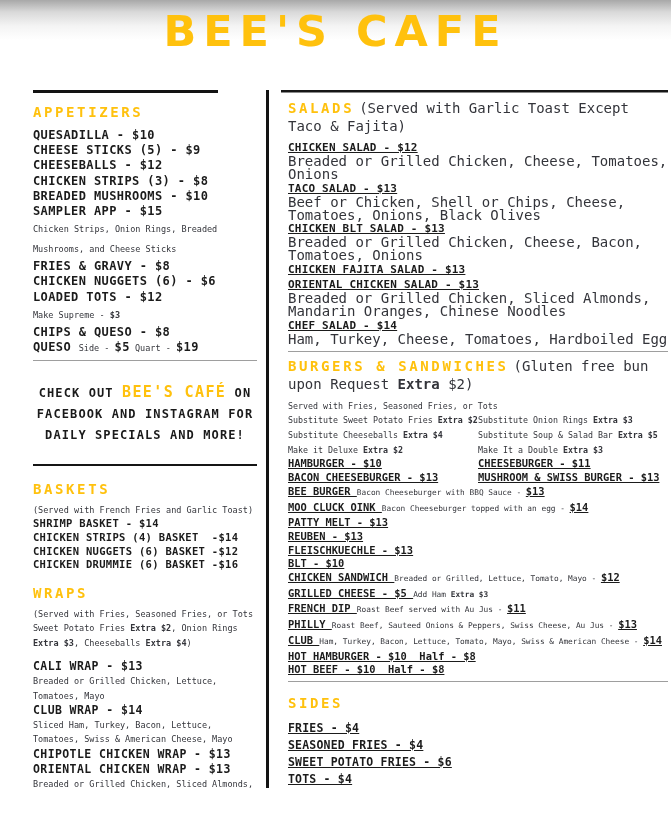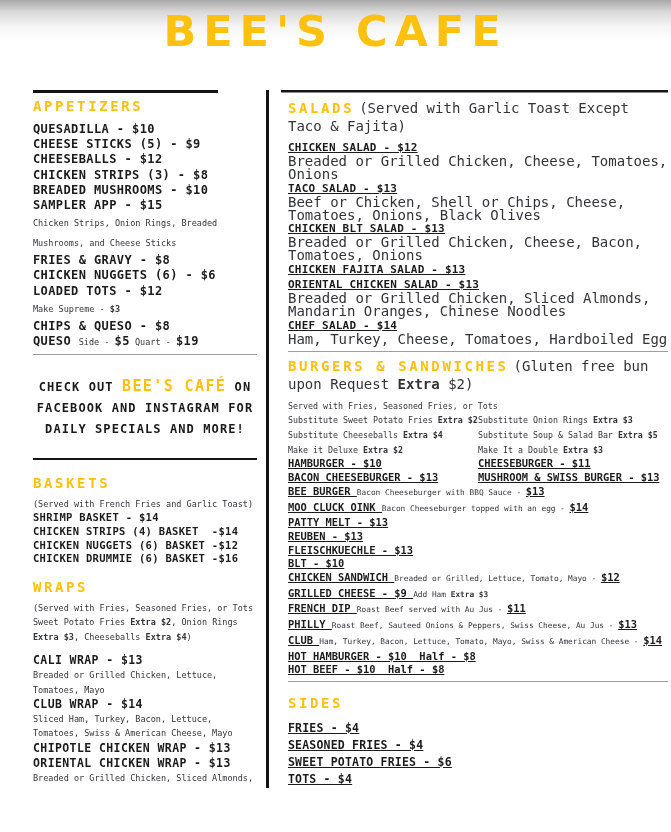--- a/index.html
+++ b/index.html
@@ -35,21 +35,21 @@
   .hr{border:0;height:0;}
   .hr.gray{border-top:1.5px solid #9E9E9E;margin:5px 0 4px;}
   .hr.black{border-top:2.5px solid #151515;margin:6px 0 5px;}
   
   .sg-n{font-weight:bold;color:var(--text);letter-spacing:.4px;font-size:12px;}
   .sg-d{color:var(--desc);font-size:8.5px;}
   .sg-db{color:var(--desc);font-weight:bold;font-size:8.5px;}
   .col-right .sg-n{font-size:11px;letter-spacing:.2px;text-decoration:underline;}
   .col-right .sg-d,.col-right .sg-db{font-size:14px;}
   
-  .sec-appetizers{}
+  .sec-appetizers{margin-top:6px;}
   .sec-appetizers .sec-heading{margin-bottom:6px;}
   .sec-appetizers .row{line-height:13.2px;}
   .sec-appetizers .row.sm{line-height:17px;}
   .sec-baskets{margin-top:14px;}
   .sec-baskets .sec-heading{margin-bottom:4px;}
   .sec-baskets .row{line-height:12.7px;}
   .sec-baskets .row.sm{line-height:12px;}
   .sec-baskets .sg-n{font-size:10.5px;letter-spacing:.3px;}
   .sec-wraps{margin-top:13px;}
   .sec-wraps .sec-heading{margin-bottom:4px;}
@@ -154,21 +154,21 @@
         <div class="row sm cols2"><div class="cell"><span class="sg-d">Make it Deluxe </span><span class="sg-db">Extra $2</span></div><div class="cell"><span class="sg-d">Make It a Double </span><span class="sg-db">Extra $3</span></div></div>
         <div class="row cols2"><div class="cell"><span class="sg-n">HAMBURGER - $10</span></div><div class="cell"><span class="sg-n">CHEESEBURGER - $11</span></div></div>
         <div class="row cols2"><div class="cell"><span class="sg-n">BACON CHEESEBURGER - $13</span></div><div class="cell"><span class="sg-n">MUSHROOM &amp; SWISS BURGER - $13</span></div></div>
         <div class="row"><div class="cell"><span class="sg-n">BEE BURGER </span><span class="sg-d">Bacon Cheeseburger with BBQ Sauce - </span><span class="sg-n">$13</span></div></div>
         <div class="row"><div class="cell"><span class="sg-n">MOO CLUCK OINK </span><span class="sg-d">Bacon Cheeseburger topped with an egg - </span><span class="sg-n">$14</span></div></div>
         <div class="row"><div class="cell"><span class="sg-n">PATTY MELT - $13</span></div></div>
         <div class="row"><div class="cell"><span class="sg-n">REUBEN - $13</span></div></div>
         <div class="row"><div class="cell"><span class="sg-n">FLEISCHKUECHLE - $13</span></div></div>
         <div class="row"><div class="cell"><span class="sg-n">BLT - $10</span></div></div>
         <div class="row"><div class="cell"><span class="sg-n">CHICKEN SANDWICH </span><span class="sg-d">Breaded or Grilled, Lettuce, Tomato, Mayo - </span><span class="sg-n">$12</span></div></div>
-        <div class="row"><div class="cell"><span class="sg-n">GRILLED CHEESE - $9 </span><span class="sg-d">Add Ham </span><span class="sg-db">Extra $3</span></div></div>
+        <div class="row"><div class="cell"><span class="sg-n">GRILLED CHEESE - $5 </span><span class="sg-d">Add Ham </span><span class="sg-db">Extra $3</span></div></div>
         <div class="row"><div class="cell"><span class="sg-n">FRENCH DIP </span><span class="sg-d">Roast Beef served with Au Jus - </span><span class="sg-n">$11</span></div></div>
         <div class="row"><div class="cell"><span class="sg-n">PHILLY </span><span class="sg-d">Roast Beef, Sauteed Onions &amp; Peppers, Swiss Cheese, Au Jus - </span><span class="sg-n">$13</span></div></div>
         <div class="row"><div class="cell"><span class="sg-n">CLUB </span><span class="sg-d">Ham, Turkey, Bacon, Lettuce, Tomato, Mayo, Swiss &amp; American Cheese - </span><span class="sg-n">$14</span></div></div>
         <div class="row"><div class="cell"><span class="sg-n">HOT HAMBURGER - $10  Half - $8</span></div></div>
         <div class="row"><div class="cell"><span class="sg-n">HOT BEEF - $10  Half - $8</span></div></div>
       </section>
       <div class="hr gray"></div>
       <section class="section sec-sides">
         <div class="sec-heading"><span class="sec-heading-text">SIDES</span></div>
         <div class="row"><div class="cell"><span class="sg-n">FRIES - $4</span></div></div>

